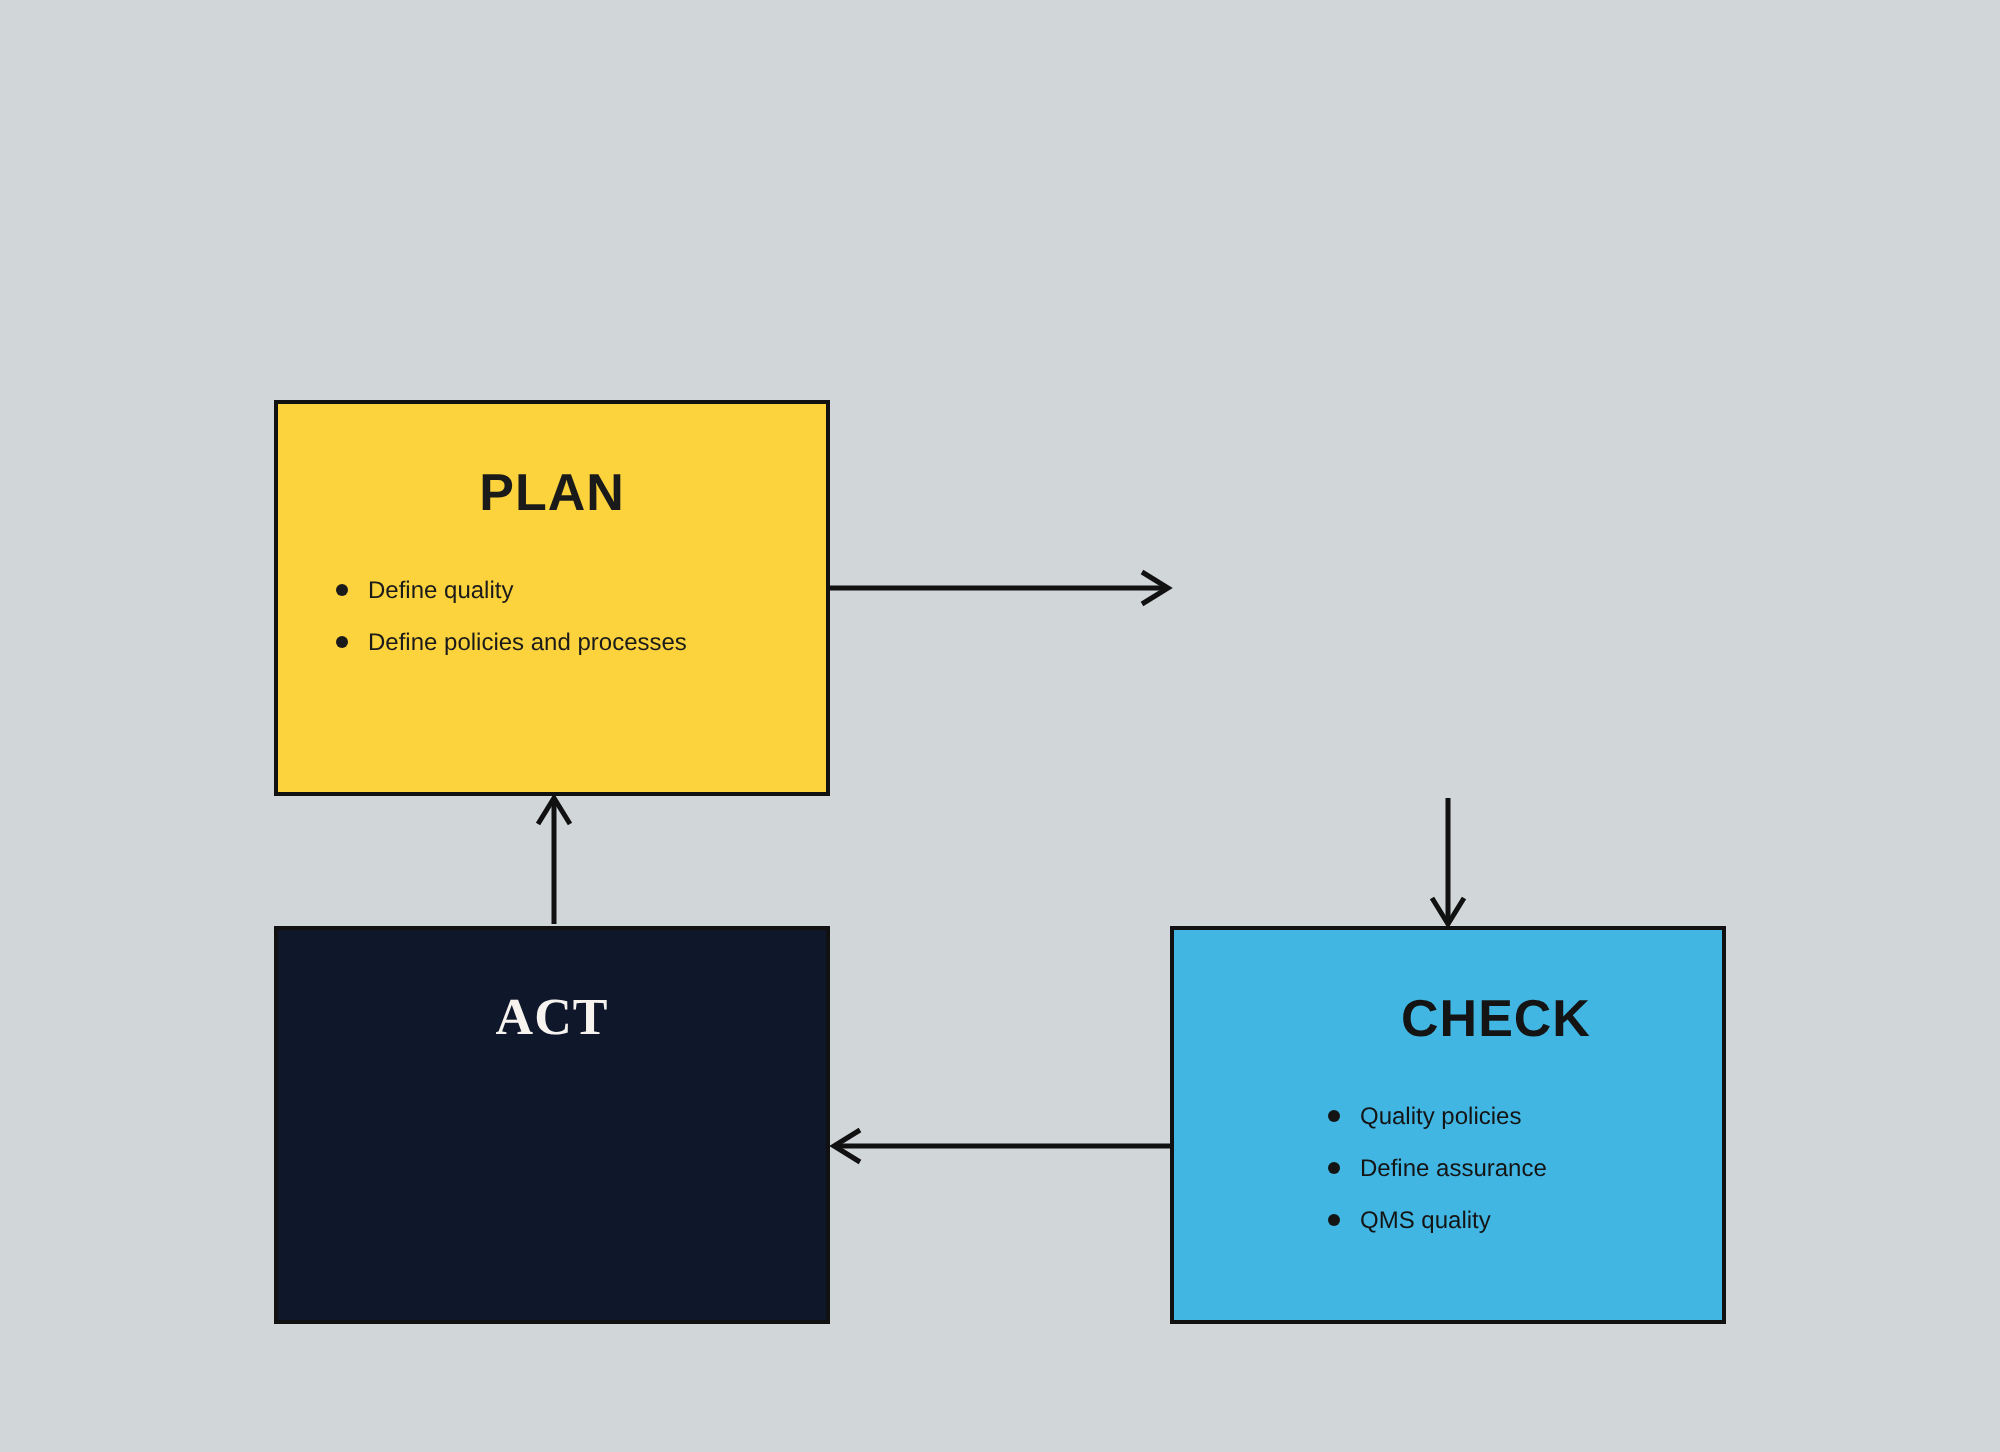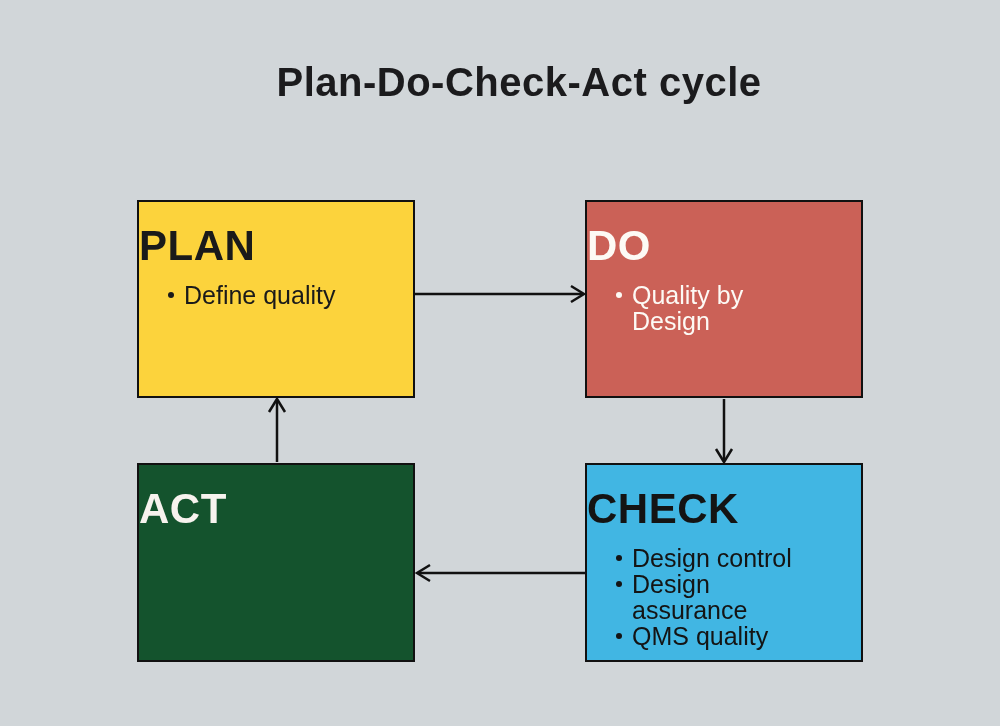--- a/index.html
+++ b/index.html
@@ -32,34 +32,34 @@
   .node {
     position: absolute;
     width: 278px;
     height: 198px;
     border: 2px solid #111111;
     box-sizing: border-box;
   }
   .node-plan  { left: 137px; top: 200px; }
   .node-do    { left: 585px; top: 200px; }
   .node-act   { left: 137px; top: 463px; height: 199px; }
-  .node-check { left: 585px; top: 463px; height: 199px; }
+  .node-check { left: 585px; top: 463px; height: 199px; padding-left: 48px; }
   .node-title {
     margin-top: 24px;
-    text-align: left;
-    font-size: 42px;
+    text-align: center;
+    font-size: 26px;
     font-weight: 700;
     letter-spacing: 0.5px;
     line-height: 40px;
   }
   .node-bullets {
     list-style: none;
     margin: 16px 0 0 0;
     padding: 0 24px 0 28px;
-    font-size: 25px;
+    font-size: 12px;
     line-height: 26px;
     max-width: 250px;
     box-sizing: border-box;
   }
   .node-bullets li {
     position: relative;
     padding-left: 17px;
   }
   .node-bullets li::before {
     content: "";
@@ -75,45 +75,39 @@
     position: absolute;
     inset: 0;
     pointer-events: none;
   }
 </style>
 </head>
 <body style="background: rgb(209, 214, 217);">
 
 <div class="canvas">
 
-  <div class="diagram-title">Plan-Do-Check-Act cycle</div>
 
   <div class="node node-plan" style="background: rgb(252, 211, 60); color: rgb(26, 26, 26); border-color: rgb(17, 17, 17);">
     <div class="node-title">PLAN</div>
     <ul class="node-bullets">
       <li>Define quality</li>
+      <li>Define policies and processes</li>
     </ul>
   </div>
 
-  <div class="node node-do" style="background: rgb(203, 97, 87); color: rgb(253, 250, 245); border-color: rgb(17, 17, 17);">
-    <div class="node-title">DO</div>
-    <ul class="node-bullets">
-      <li>Quality by Design</li>
-    </ul>
-  </div>
 
-  <div class="node node-act" style="background: #14532d; color: rgb(247, 243, 238); border-color: rgb(17, 17, 17);">
+  <div class="node node-act" style="background: #0f172a; color: rgb(247, 243, 238); border-color: rgb(17, 17, 17); font-family: Liberation Serif, serif;">
     <div class="node-title">ACT</div>
   </div>
 
   <div class="node node-check" style="background: rgb(65, 182, 227); color: rgb(20, 20, 20); border-color: rgb(17, 17, 17);">
     <div class="node-title">CHECK</div>
     <ul class="node-bullets">
-      <li>Design control</li>
-      <li>Design assurance</li>
+      <li>Quality policies</li>
+      <li>Define assurance</li>
       <li>QMS quality</li>
     </ul>
   </div>
 
   <svg class="arrows" width="1000" height="726" viewBox="0 0 1000 726">
     <g id="arrow-group" fill="none" stroke="#111111" stroke-width="2.5" stroke-linejoin="miter">
       <g>
         <path d="M415 294 H583"></path>
         <path d="M571 286 L584 294 L571 302"></path>
       </g>

